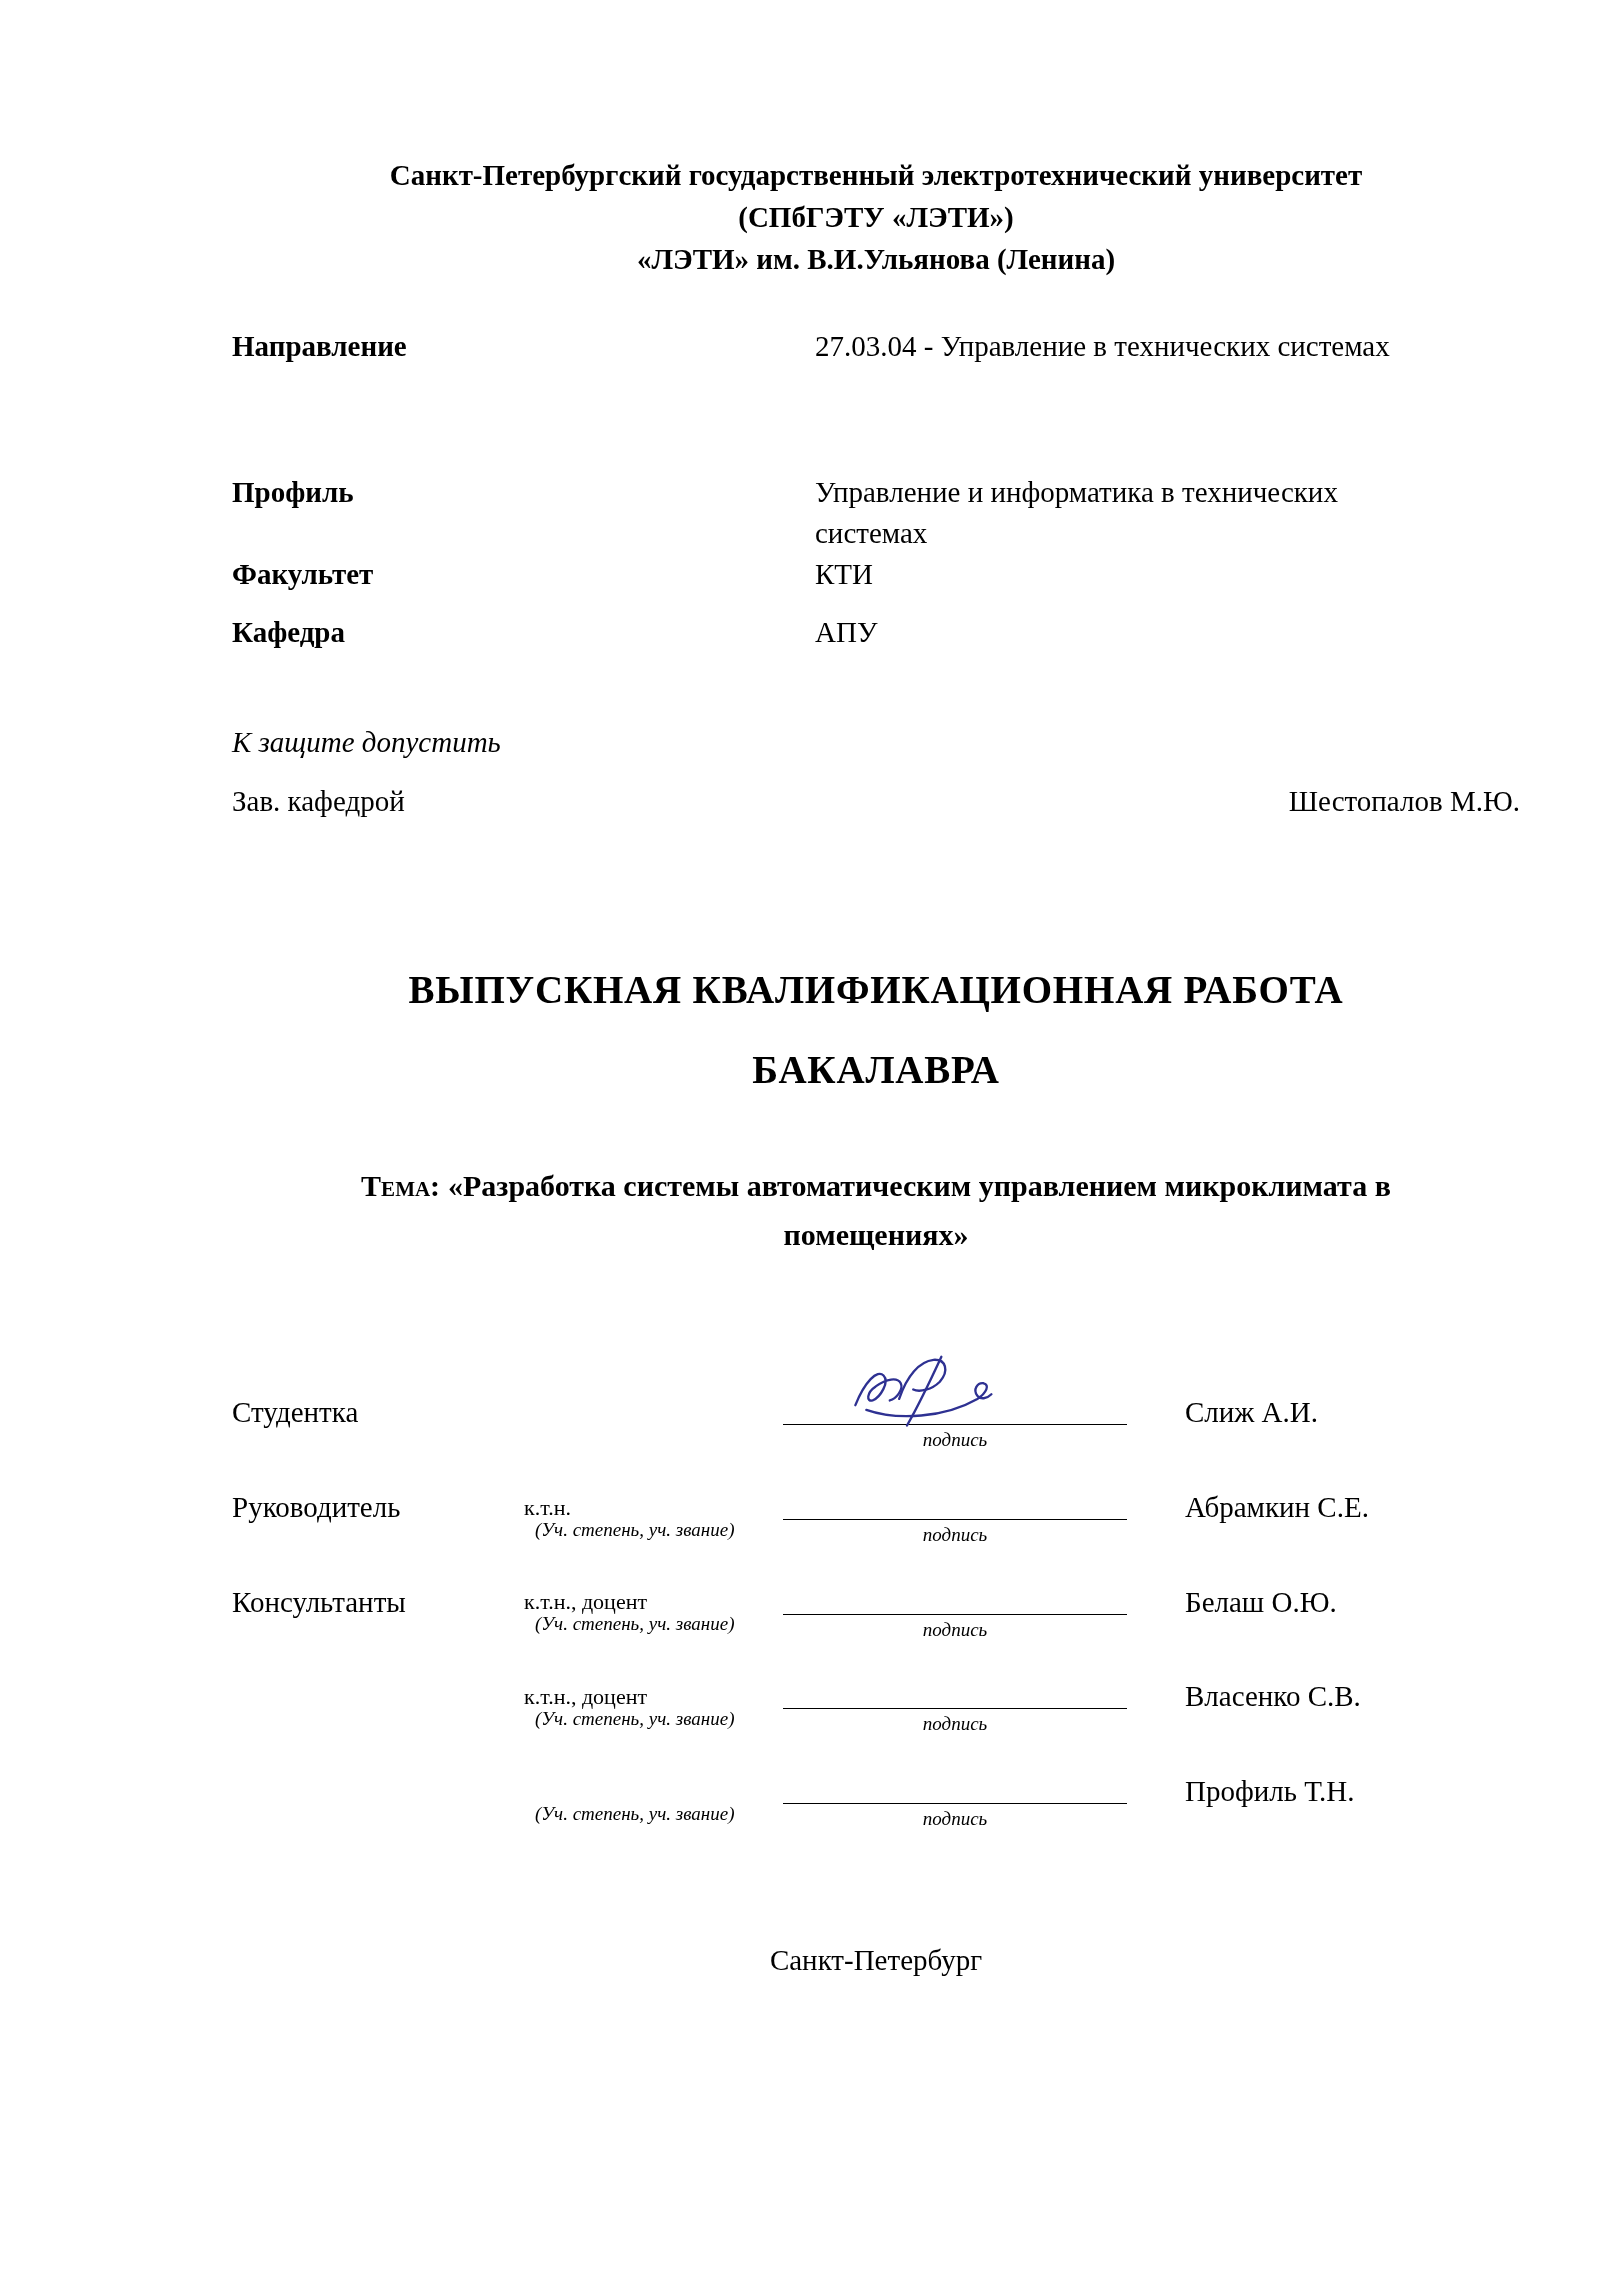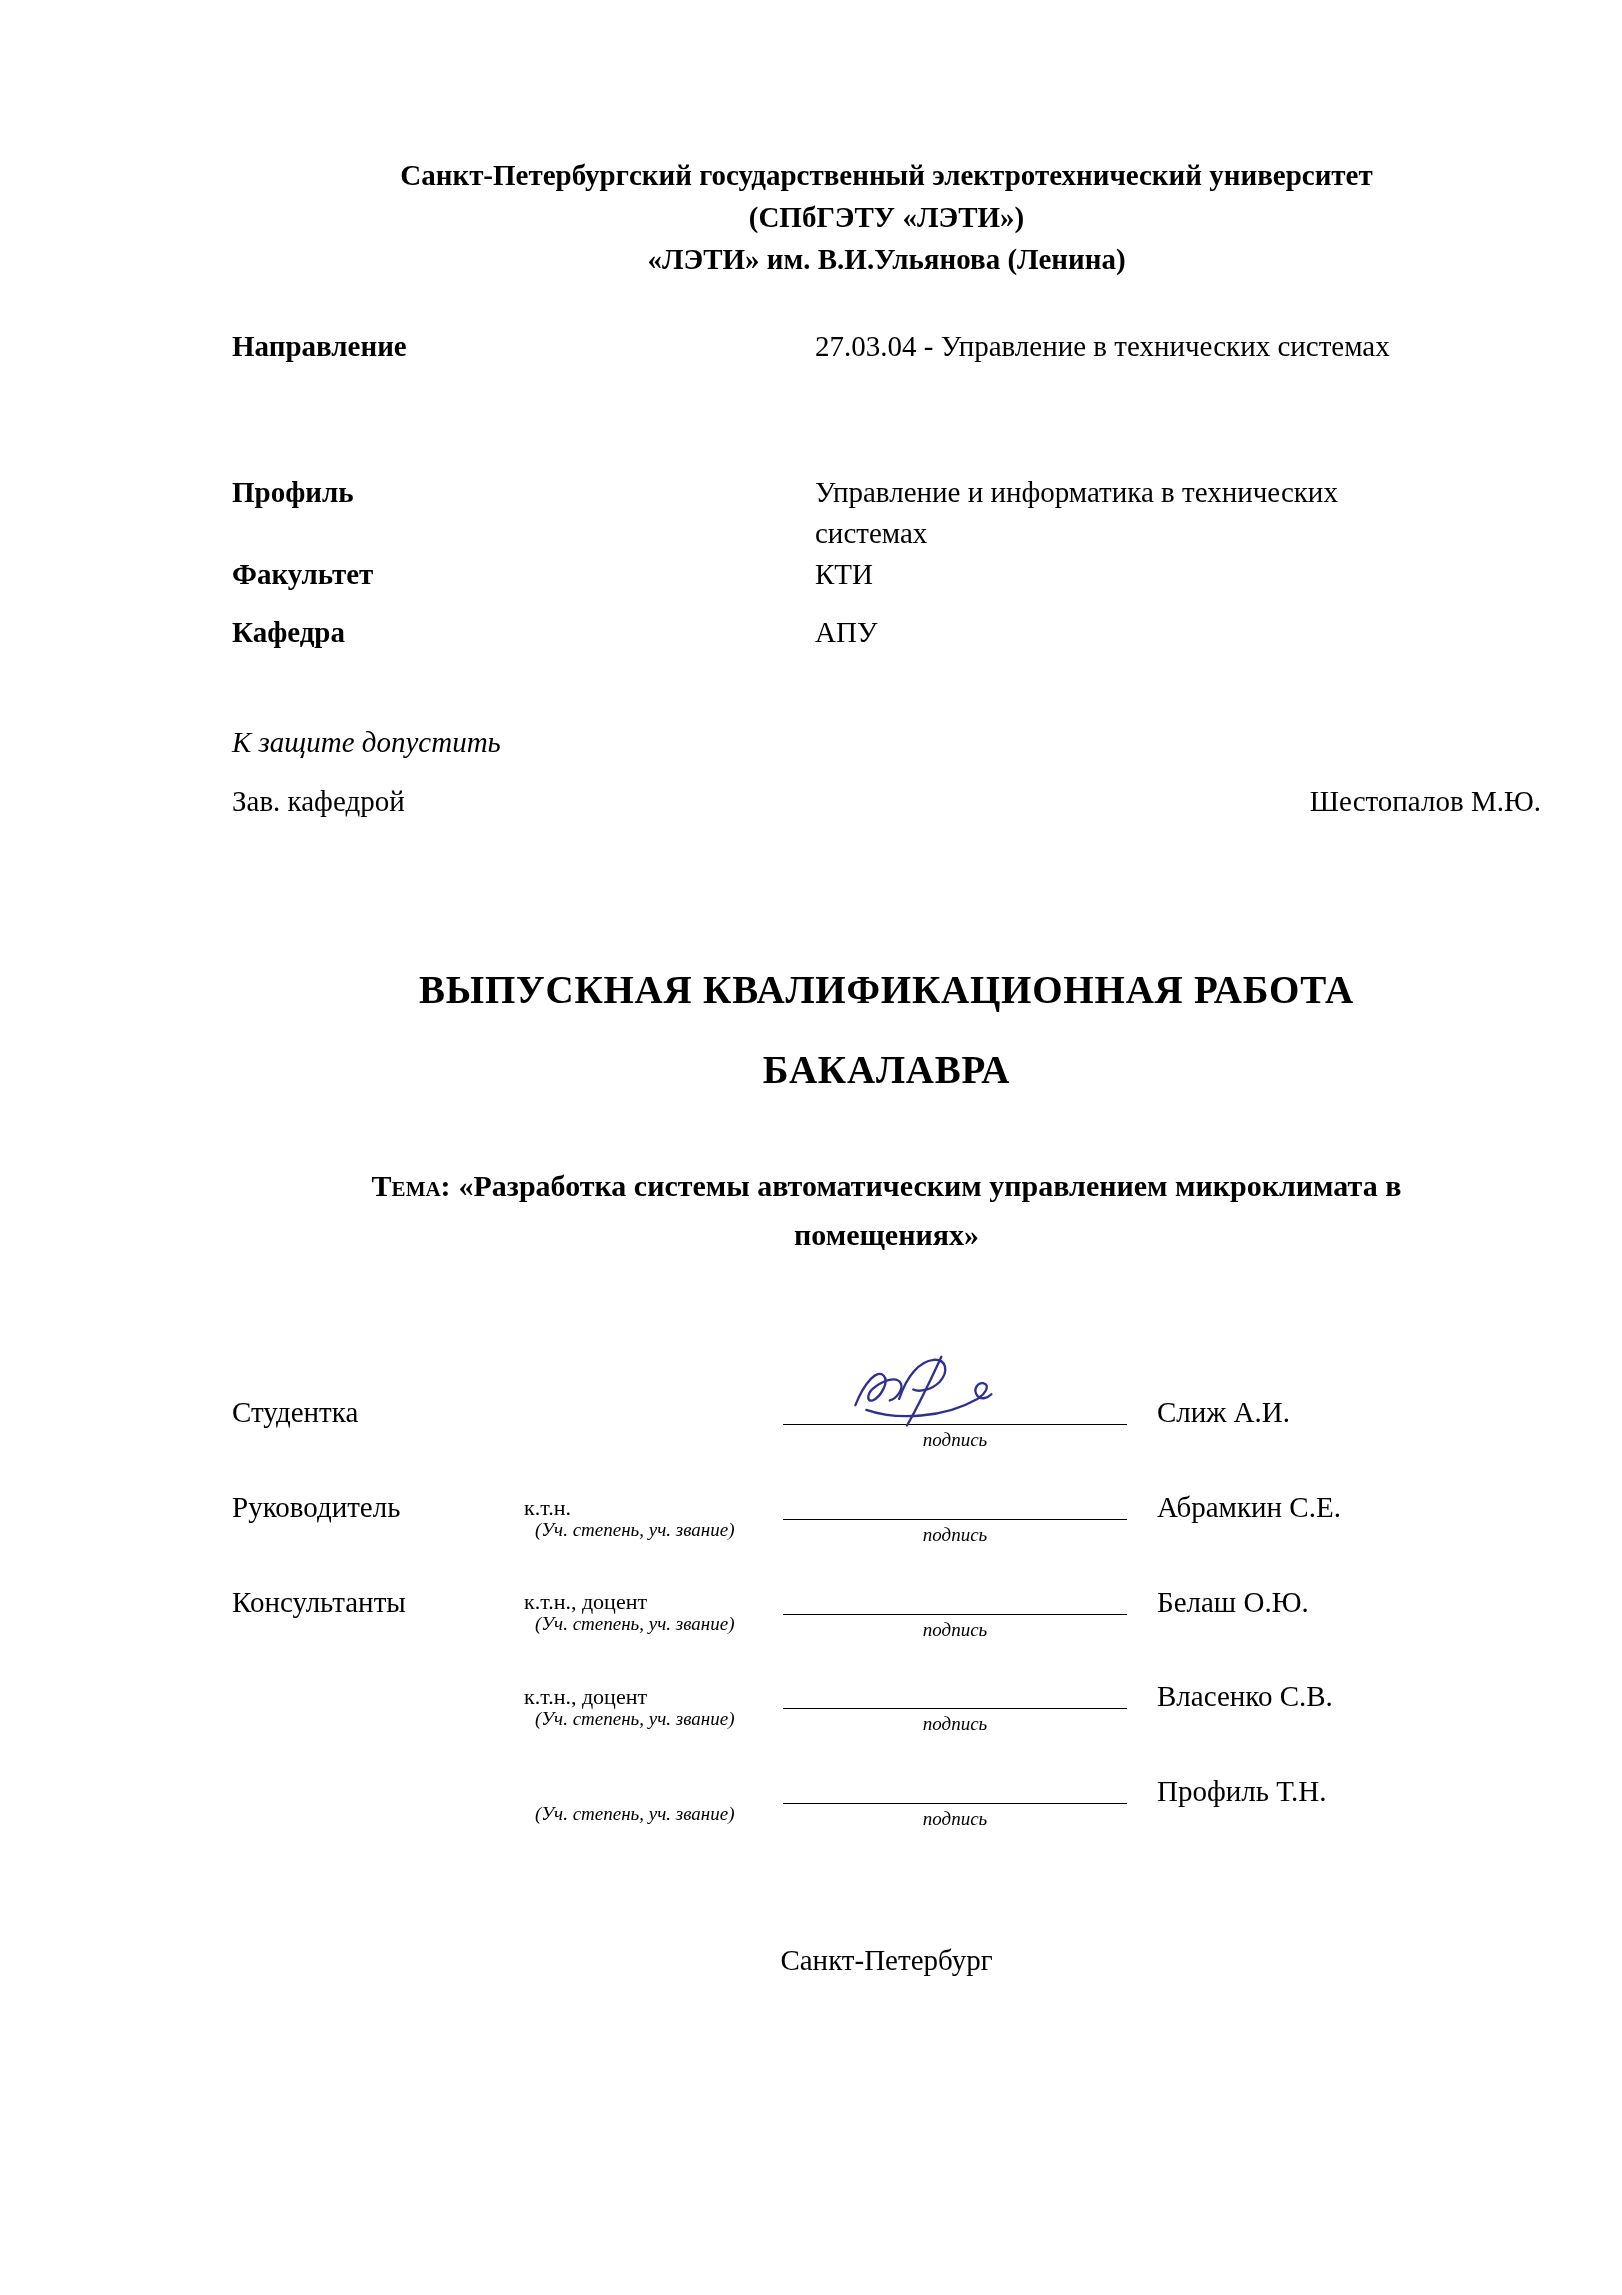--- a/index.html
+++ b/index.html
@@ -4,21 +4,21 @@
 <style>
   * { margin:0; padding:0; box-sizing:border-box; }
   html, body { background:#ffffff; }
   body {
     width:1623px; height:2295px;
     font-family:"Liberation Serif", serif;
     color:#000000;
     position:relative;
     overflow:hidden;
   }
-  .page { position:absolute; inset:0; padding:154px 82px 0 232px; }
+  .page { position:absolute; inset:0; padding:154px 103px 0 232px; }
 
   .header { text-align:center; font-weight:bold; font-size:29px; line-height:42px; }
 
   .fields { margin-top:46px; }
   .field-row { display:flex; align-items:flex-start; font-size:29px; line-height:41px; }
   .field-label { flex:0 0 583px; font-weight:bold; }
   .field-value { width:612px; }
   .row-direction { margin-bottom:105px; }
   .row-department { margin-top:17.3px; }
 
@@ -37,21 +37,21 @@
 
   .signatures { margin-top:136px; }
   .sig-row { display:flex; align-items:flex-start; margin-bottom:38px; }
   .col-role { flex:0 0 292px; font-size:29px; line-height:35px; }
   .col-degree { flex:0 0 259px; padding-top:4.7px; }
   .degree { font-size:22px; line-height:25px; min-height:25px; }
   .degree-note { font-size:19px; font-style:italic; line-height:20.4px; padding-left:11px; }
   .col-line { flex:0 0 344px; position:relative; }
   .sig-line { height:30px; border-bottom:1.6px solid #000; }
   .sig-note { text-align:center; font-size:19px; font-style:italic; line-height:23.6px; padding-top:3.1px; }
-  .col-name { margin-left:30px; font-size:29px; line-height:35px; white-space:nowrap; }
+  .col-name { margin-left:58px; font-size:29px; line-height:35px; white-space:nowrap; }
   .signature-svg { position:absolute; left:55px; bottom:14px; }
 
   .footer { margin-top:109px; text-align:center; font-size:29px; line-height:41px; }
   .footer-year { margin-top:14px; }
 </style>
 </head>
 <body>
 
 <div class="page">
 

